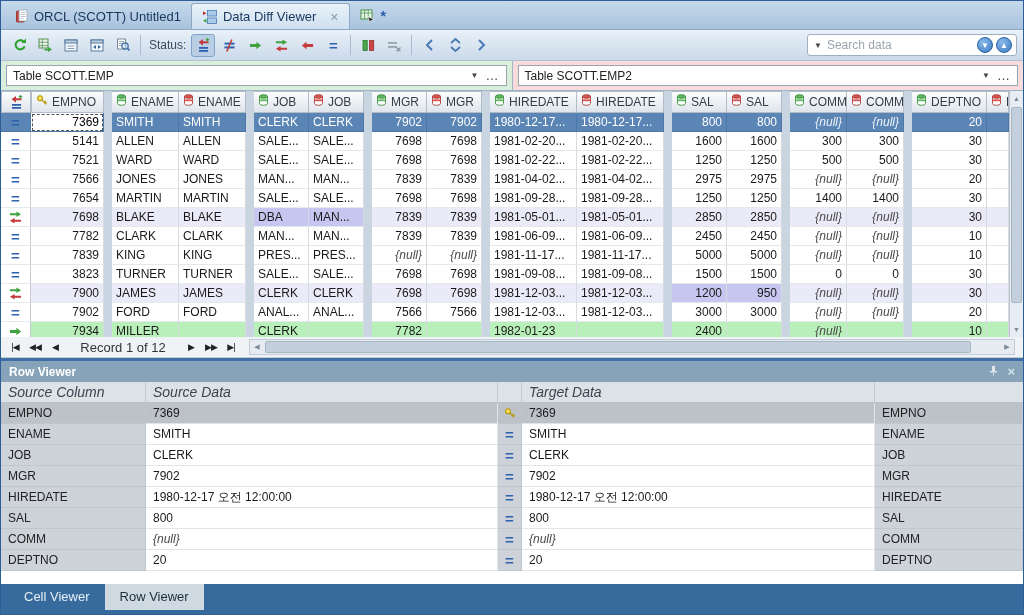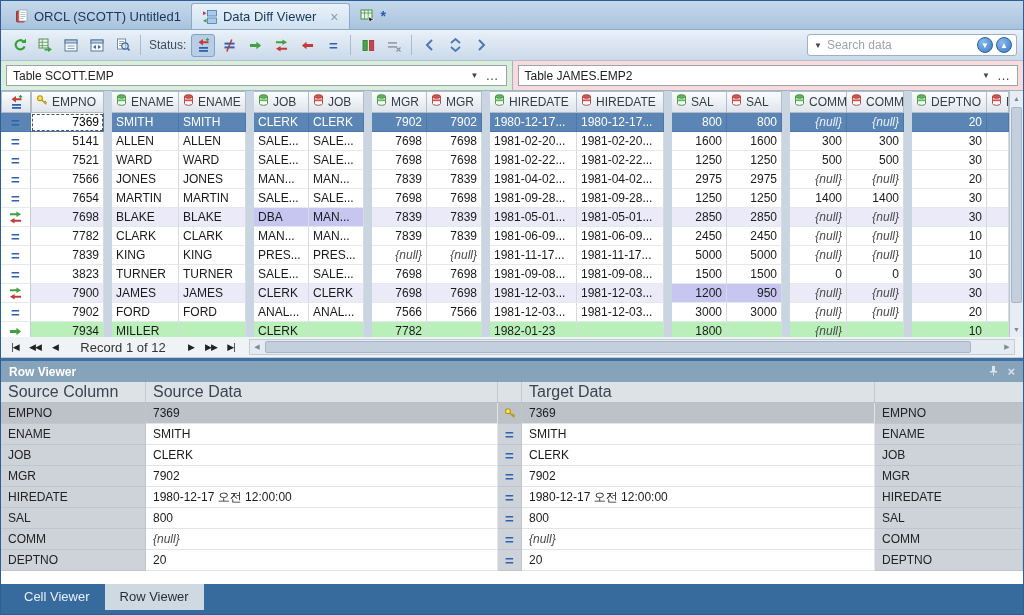--- a/index.html
+++ b/index.html
@@ -74,21 +74,21 @@
   .hs-thumb { position:absolute; top:1px; bottom:1px; left:15px; width:calc(100% - 58px); background:#c3cfdc; border:1px solid #a8b6c4; border-radius:2px; }
 
   .splitter { height:3px; background:#3f6fa5; flex:none; }
 
   
   .rv { height:223px; background:#fff; flex:none; display:flex; flex-direction:column; overflow:hidden; }
   .rv-title { height:21px; background:#86a3b9; color:#fff; font-weight:bold; font-size:12px; padding:0 8px; display:flex; align-items:center; flex:none; }
   .rv-title .ticons { margin-left:auto; display:flex; gap:8px; align-items:center; }
   .rv-title .tx { color:#d6e2ec; font-size:13px; line-height:1; }
   .rv-head { display:flex; height:21px; background:#dde2e7; border-bottom:1px solid #b8c0c8; flex:none; }
-  .rv-head .c { border-right:1px solid #c0c8d0; padding:0 7px; line-height:20px; color:#3a4550; font-size:16px; white-space:nowrap; overflow:hidden; }
+  .rv-head .c { border-right:1px solid #c0c8d0; padding:0 7px; line-height:20px; color:#3a4550; font-size:14px; white-space:nowrap; overflow:hidden;font-style:italic; }
   .rv-row { display:flex; height:21px; font-size:12px; flex:none; }
   .rv-row .lab { background:#cdd3d9; border-bottom:1px solid #bfc6cd; border-right:1px solid #bfc6cd; padding:0 7px; line-height:20px; color:#222; white-space:nowrap; overflow:hidden; }
   .rv-row .dat { background:#fff; border-bottom:1px solid #e2e5e8; border-right:1px solid #e2e5e8; padding:0 7px; line-height:20px; color:#1a1a1a; white-space:nowrap; overflow:hidden; }
   .rv-row .ic { background:#cdd3d9; border-bottom:1px solid #bfc6cd; border-right:1px solid #bfc6cd; display:flex; align-items:center; justify-content:center; }
   .rv-row.sel .lab, .rv-row.sel .dat, .rv-row.sel .ic { background:#bcc2c8; }
   .w-c1 { width:145px; flex:none; } .w-c2 { width:352px; flex:none; } .w-ci { width:24px; flex:none; } .w-c3 { width:353px; flex:none; } .w-c4 { flex:1; }
 
   
   .bottombar { height:30px; background:#386b9d; display:flex; align-items:flex-start; padding-left:8px; flex:none; }
   .btab { height:26px; line-height:26px; padding:0 15px; font-size:13px; color:#e8f0f8; }
@@ -258,21 +258,21 @@
     <div class="sel-half sel-src">
       <div class="combo">
         <span>Table SCOTT.EMP</span>
         <span class="cspace"></span>
         <span class="dd">▼</span>
         <span class="more">…</span>
       </div>
     </div>
     <div class="sel-half sel-tgt">
       <div class="combo">
-        <span>Table JAMES.EMP2</span>
+        <span>Table SCOTT.EMP2</span>
         <span class="cspace"></span>
         <span class="dd">▼</span>
         <span class="more">…</span>
       </div>
     </div>
   </div>
 
   <div class="grid">
     <div class="grid-cols" id="grid-cols">
         <div class="g-row g-head">
@@ -727,21 +727,21 @@
           <div class="g-gap"></div>
           <div class="g-cell" style="width: 55px;">CLERK</div>
           <div class="g-cell" style="width: 55px;"></div>
           <div class="g-gap"></div>
           <div class="g-cell al-r" style="width: 55px;">7782</div>
           <div class="g-cell al-r" style="width: 55px;"></div>
           <div class="g-gap"></div>
           <div class="g-cell" style="width: 87px;">1982-01-23</div>
           <div class="g-cell" style="width: 87px;"></div>
           <div class="g-gap"></div>
-          <div class="g-cell al-r" style="width: 55px;">1800</div>
+          <div class="g-cell al-r" style="width: 55px;">2400</div>
           <div class="g-cell al-r" style="width: 55px;"></div>
           <div class="g-gap"></div>
           <div class="g-cell al-r" style="width: 57px;"><span class="nulltxt">{null}</span></div>
           <div class="g-cell al-r" style="width: 57px;"></div>
           <div class="g-gap"></div>
           <div class="g-cell al-r" style="width: 75px;">10</div>
           <div class="g-cell" style="width: 22px;"></div>
         </div>
       </div>
     <div class="vscroll">

